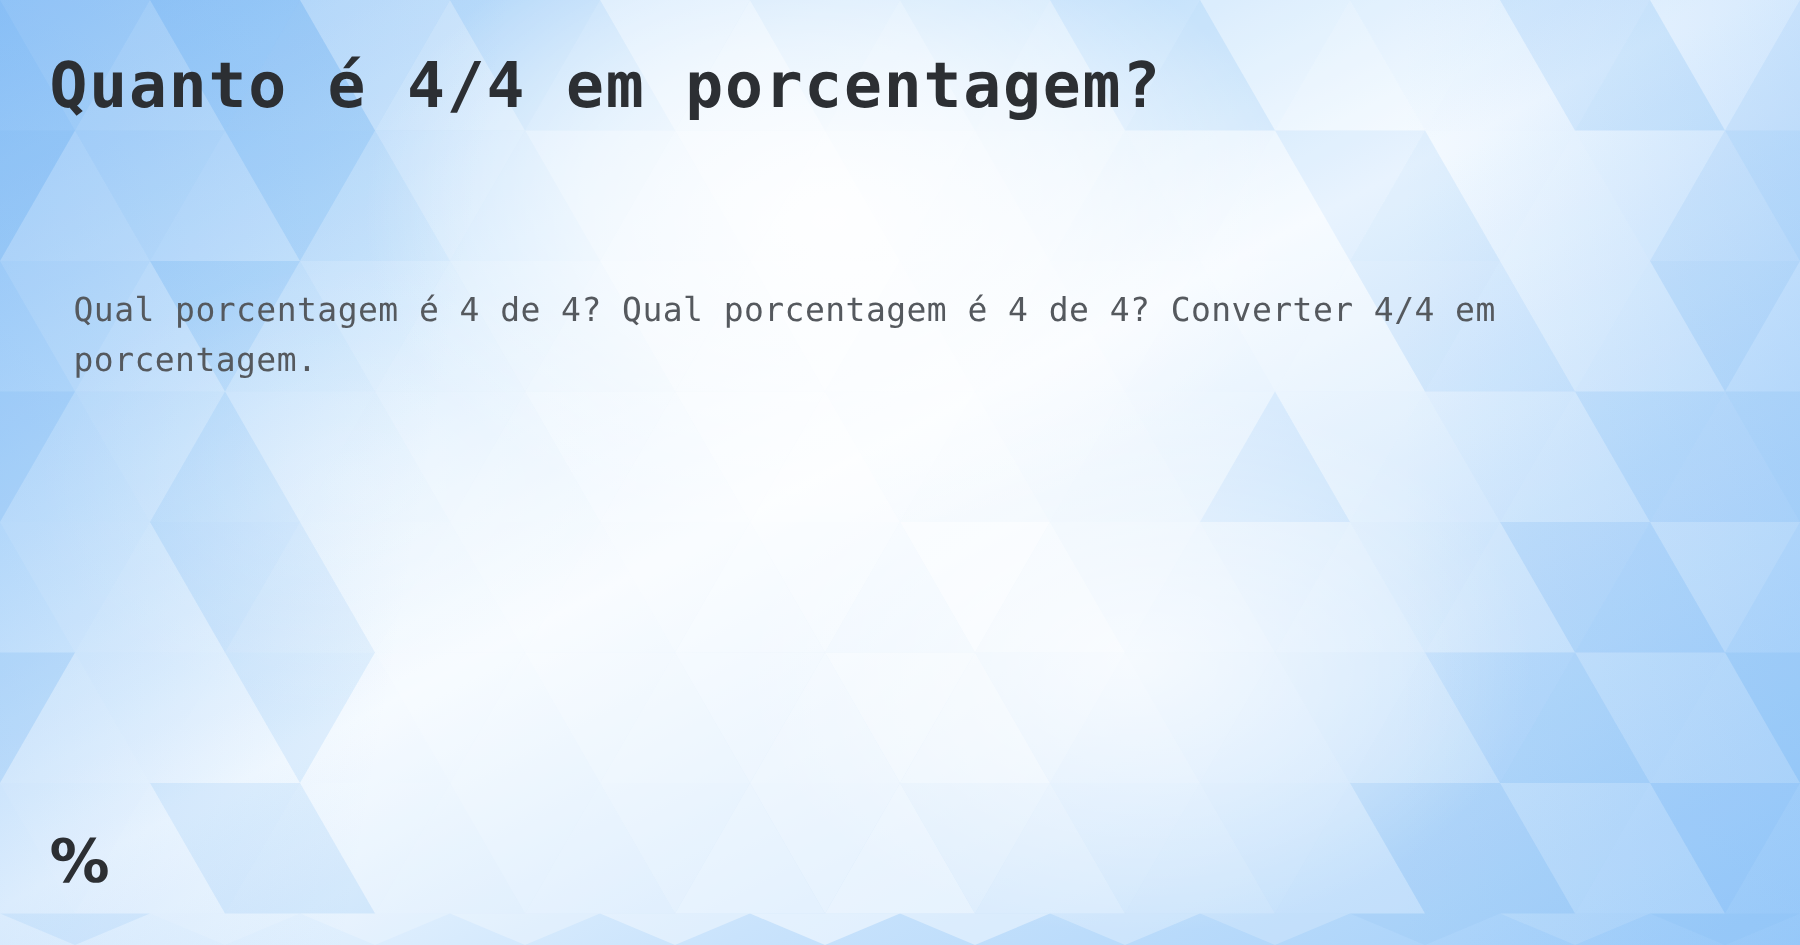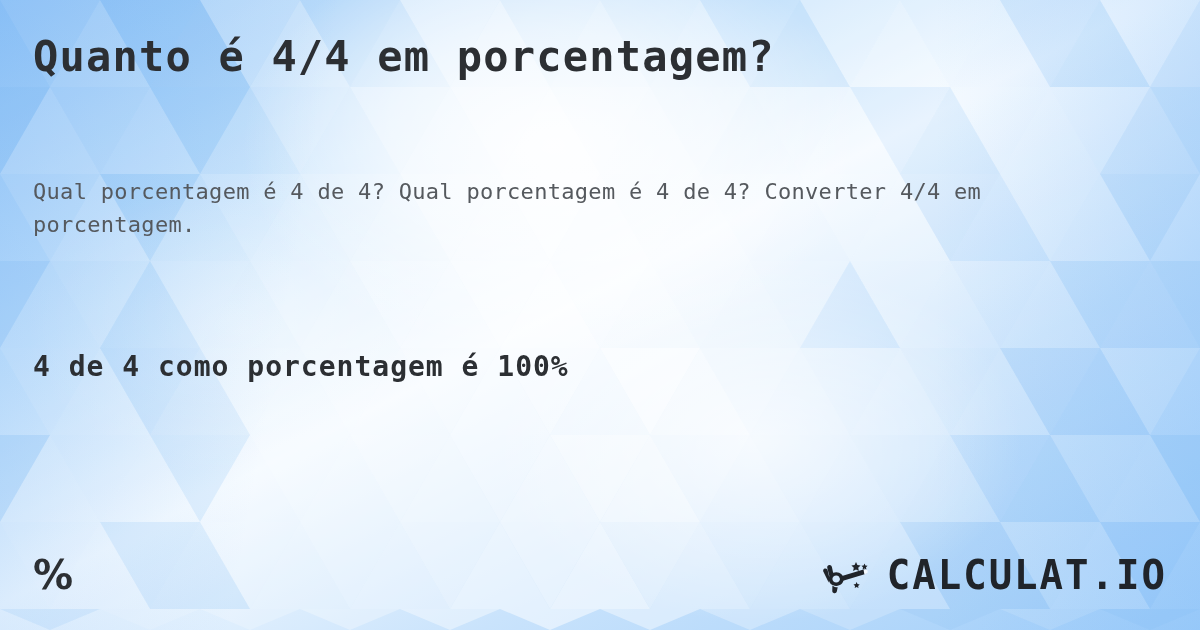--- a/index.html
+++ b/index.html
@@ -74,21 +74,21 @@
     font-weight: 700;
     letter-spacing: 1.2px;
     color: #2c2f33;
     white-space: nowrap;
   }
 
   .subtitle {
     position: absolute;
     left: 33px;
     top: 175px;
-    margin: 0;
+    margin: 16px;
     width: 1070px;
     font-size: 22px;
     line-height: 33px;
     font-weight: 400;
     letter-spacing: 0.3px;
     color: #55595e;
   }
 
   .result {
     position: absolute;
@@ -369,45 +369,23 @@
 
   <div id="glow"></div>
   <div id="vignette"></div>
 
   <div id="content">
 
     <h1 class="title">Quanto é 4/4 em porcentagem?</h1>
 
     <p class="subtitle">Qual porcentagem é 4 de 4? Qual porcentagem é 4 de 4? Converter 4/4 em porcentagem.</p>
 
-    <p class="result">4 de 4 como porcentagem é 100%</p>
 
     <div class="footer">
 
       <div class="footer-left">
         <span class="pct-icon">%</span>
       </div>
 
-      <div class="brand">
-        <svg class="brand-mark" viewBox="0 0 56 40" aria-hidden="true">
-          <g fill="#20242a">
-
-            <path d="M16.5 21.8 L40.5 14.6 C42.2 14.1 43.6 15.0 43.9 16.2 C44.2 17.5 43.3 18.8 41.6 19.3 L17.6 26.5 Z"></path>
-
-            <path d="M40.6 15.0 L41.8 14.6 C43.3 14.2 44.5 15.0 44.7 16.2 C44.9 17.4 44.1 18.6 42.6 19.0 L41.4 19.4 Z" fill="#f4f9ff"></path>
-
-            <path d="M13.2 17.2 C9.0 17.2 5.8 20.2 5.8 24.1 C5.8 28.0 9.0 31.0 13.2 31.0 C17.4 31.0 20.6 28.0 20.6 24.1 C20.6 20.2 17.4 17.2 13.2 17.2 Z M13.2 20.6 C15.3 20.6 17.0 22.2 17.0 24.1 C17.0 26.0 15.3 27.6 13.2 27.6 C11.1 27.6 9.4 26.0 9.4 24.1 C9.4 22.2 11.1 20.6 13.2 20.6 Z"></path>
-
-            <path d="M6.0 10.0 C7.4 9.7 8.6 10.6 8.9 12.0 L10.6 20.0 C8.9 20.6 7.6 21.6 6.8 22.8 L4.3 12.9 C3.9 11.5 4.7 10.3 6.0 10.0 Z"></path>
-            <path d="M1.8 13.6 C3.1 13.2 4.4 14.0 4.7 15.4 L6.6 23.7 C5.9 25.0 5.6 26.4 5.8 27.8 L0.3 16.6 C-0.2 15.3 0.5 14.0 1.8 13.6 Z"></path>
-            <path d="M9.4 30.4 C10.8 31.6 12.7 32.3 14.7 32.3 L13.9 36.3 C13.6 37.7 12.4 38.5 11.1 38.2 C9.8 37.9 9.0 36.6 9.3 35.2 Z"></path>
-
-            <path d="M33.0 7.0 L34.4 10.1 L37.6 10.6 L35.2 12.8 L35.9 16.0 L33.0 14.4 L30.1 16.0 L30.8 12.8 L28.4 10.6 L31.6 10.1 Z"></path>
-            <path d="M41.5 8.4 L42.4 10.5 L44.6 10.8 L43.0 12.3 L43.4 14.5 L41.5 13.4 L39.6 14.5 L40.0 12.3 L38.4 10.8 L40.6 10.5 Z"></path>
-            <path d="M33.6 27.0 L34.5 29.1 L36.7 29.4 L35.1 30.9 L35.5 33.1 L33.6 32.0 L31.7 33.1 L32.1 30.9 L30.5 29.4 L32.7 29.1 Z"></path>
-          </g>
-        </svg>
-        <span class="brand-name">CALCULAT.IO</span>
-      </div>
 
     </div>
   </div>
 </div>
 
 </body></html>

